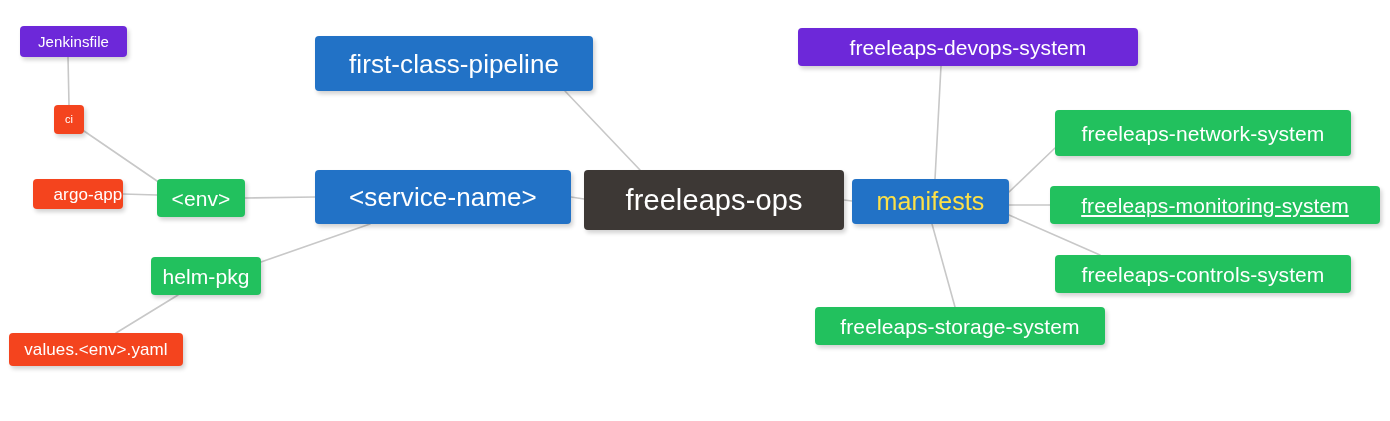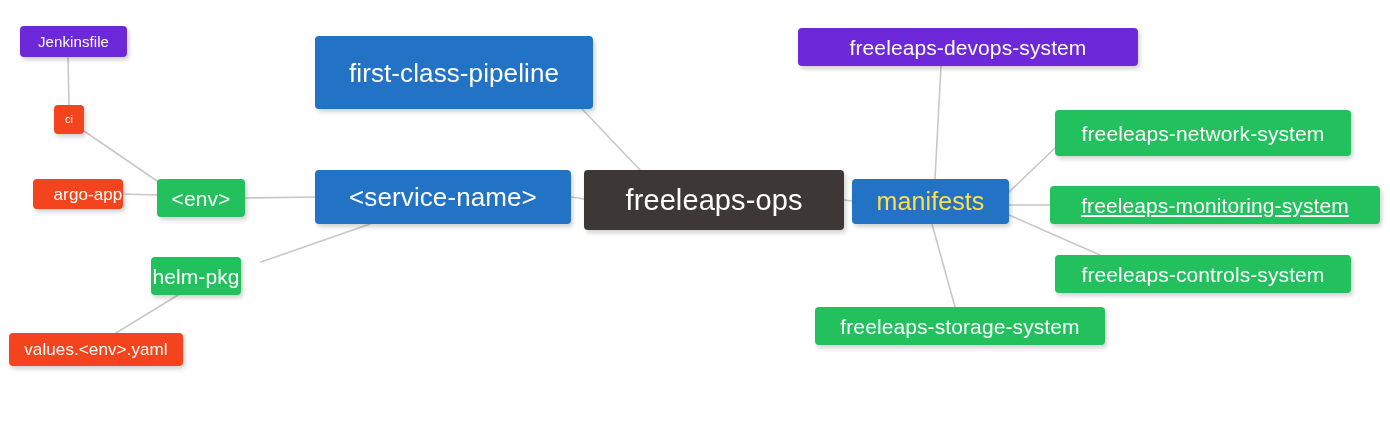--- a/index.html
+++ b/index.html
@@ -61,24 +61,24 @@
       <line x1="178" y1="295" x2="116" y2="333" stroke="#c8c8c8" stroke-width="1.6" stroke-linecap="round"></line>
       <line x1="935" y1="179" x2="941" y2="66" stroke="#c8c8c8" stroke-width="1.6" stroke-linecap="round"></line>
       <line x1="1009" y1="192" x2="1055" y2="148" stroke="#c8c8c8" stroke-width="1.6" stroke-linecap="round"></line>
       <line x1="1009" y1="205" x2="1050" y2="205" stroke="#c8c8c8" stroke-width="1.6" stroke-linecap="round"></line>
       <line x1="1009" y1="215" x2="1100" y2="255" stroke="#c8c8c8" stroke-width="1.6" stroke-linecap="round"></line>
       <line x1="932" y1="224" x2="955" y2="307" stroke="#c8c8c8" stroke-width="1.6" stroke-linecap="round"></line>
     </svg>
   <div id="node-layer">
       <div class="node n-root" style="left: 584px; top: 170px; width: 260px; height: 60px; font-size: 29px; background: rgb(61, 56, 53); color: rgb(255, 255, 255);">freeleaps-ops</div>
       <div class="node n-blue" style="left: 315px; top: 170px; width: 256px; height: 54px; font-size: 26px; background: rgb(34, 114, 198); color: rgb(255, 255, 255);">&lt;service-name&gt;</div>
-      <div class="node n-blue" style="left: 315px; top: 36px; width: 278px; height: 73px; font-size: 26px; background: rgb(34, 114, 198); color: rgb(255, 255, 255);">first-class-pipeline</div>
+      <div class="node n-blue" style="left: 315px; top: 36px; width: 278px; height: 55px; font-size: 26px; background: rgb(34, 114, 198); color: rgb(255, 255, 255);">first-class-pipeline</div>
       <div class="node n-blue" style="left: 852px; top: 179px; width: 157px; height: 45px; font-size: 25px; background: rgb(34, 114, 198); color: #fde047;">manifests</div>
       <div class="node n-green" style="left: 157px; top: 179px; width: 88px; height: 38px; font-size: 21px; background: rgb(34, 193, 94); color: rgb(255, 255, 255);">&lt;env&gt;</div>
-      <div class="node n-green" style="left: 151px; top: 257px; width: 90px; height: 38px; font-size: 21px; background: rgb(34, 193, 94); color: rgb(255, 255, 255);">helm-pkg</div>
+      <div class="node n-green" style="left: 151px; top: 257px; width: 110px; height: 38px; font-size: 21px; background: rgb(34, 193, 94); color: rgb(255, 255, 255);">helm-pkg</div>
       <div class="node n-red" style="left: 54px; top: 105px; width: 30px; height: 29px; font-size: 11px; background: rgb(244, 68, 30); color: rgb(255, 255, 255);">ci</div>
       <div class="node n-red" style="left: 33px; top: 179px; width: 90px; height: 30px; font-size: 17px; background: rgb(244, 68, 30); color: rgb(255, 255, 255); padding-left: 20px;">argo-app</div>
       <div class="node n-orange" style="left: 20px; top: 26px; width: 107px; height: 31px; font-size: 15px; background: #6d28d9; color: rgb(255, 255, 255);">Jenkinsfile</div>
       <div class="node n-red" style="left: 9px; top: 333px; width: 174px; height: 33px; font-size: 17px; background: rgb(244, 68, 30); color: rgb(255, 255, 255);">values.&lt;env&gt;.yaml</div>
       <div class="node n-green" style="left: 798px; top: 28px; width: 340px; height: 38px; font-size: 21px; background: #6d28d9; color: rgb(255, 255, 255);">freeleaps-devops-system</div>
       <div class="node n-green" style="left: 1055px; top: 110px; width: 296px; height: 46px; font-size: 21px; background: rgb(34, 193, 94); color: rgb(255, 255, 255);">freeleaps-network-system</div>
       <div class="node n-green" style="left: 1050px; top: 186px; width: 330px; height: 38px; font-size: 21px; background: rgb(34, 193, 94); color: rgb(255, 255, 255); text-decoration: underline;">freeleaps-monitoring-system</div>
       <div class="node n-green" style="left: 1055px; top: 255px; width: 296px; height: 38px; font-size: 21px; background: rgb(34, 193, 94); color: rgb(255, 255, 255);">freeleaps-controls-system</div>
       <div class="node n-green" style="left: 815px; top: 307px; width: 290px; height: 38px; font-size: 21px; background: rgb(34, 193, 94); color: rgb(255, 255, 255);">freeleaps-storage-system</div>
     </div>

